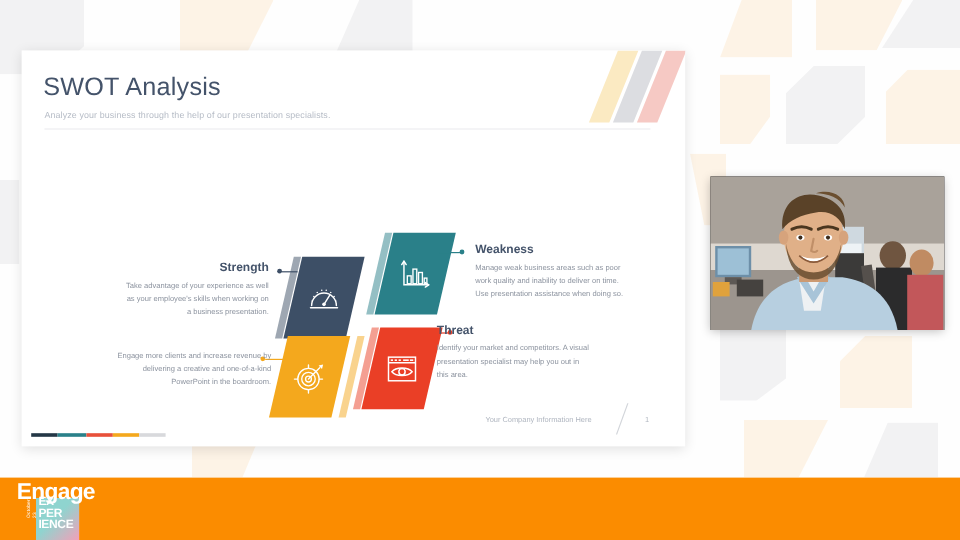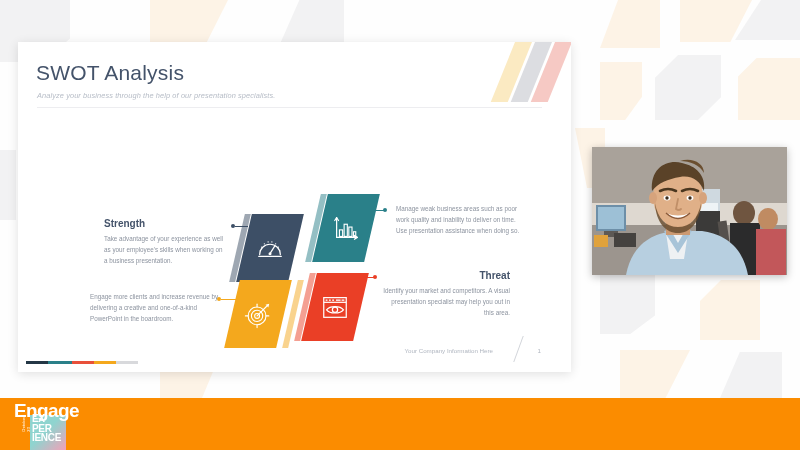--- a/index.html
+++ b/index.html
@@ -27,21 +27,21 @@
     overflow: hidden;
   }
 
   .slide-title {
     position: absolute; left: 18px; top: 19px;
     font-size: 21px; font-weight: 400; color: #44536a;
     letter-spacing: 0.2px;
   }
   .slide-sub {
     position: absolute; left: 19px; top: 49px;
-    font-size: 7.4px; color: #b6bcc6; letter-spacing: 0.1px; font-style: italic;
+    font-size: 7.4px; color: #b6bcc6; letter-spacing: 0.1px;
   }
   .title-rule {
     position: absolute; left: 19px; top: 65px;
     width: 505px; height: 1px; background: #ededf0;
   }
 
   
   .stripe { position: absolute; top: 0; width: 17px; height: 60px;
             transform: skewX(-22deg); transform-origin: top left; }
   .stripe.s1 { left: 497px; background: #fbeac2; }
@@ -71,26 +71,26 @@
   .g-threat    { left: 284px; top: 231px; background: #ea3f26; }
 
   
   .blk { position: absolute; }
   .blk .hd {
     font-size: 10px; font-weight: bold; color: #44536a; margin-bottom: 4px;
   }
   .blk .bd {
     font-size: 6.3px; color: #8c939f; line-height: 1.75;
   }
-  .blk.right-al { text-align: left; }
+  .blk.right-al { text-align: right; }
 
   .b-strength { left: 86px; top: 176px; width: 120px; }
   .b-opportunity { left: 72px; top: 249px; width: 136px; }
   .b-weakness { left: 378px; top: 161px; width: 132px; }
-  .b-threat { left: 364px; top: 228px; width: 128px; text-align: right; }
+  .b-threat { left: 346px; top: 228px; width: 128px; }
 
   
   .dot { position: absolute; width: 4px; height: 4px; border-radius: 50%; }
   .lead { position: absolute; height: 1px; }
   .d-strength { left: 213px; top: 182px; background: #3d4f66; }
   .l-strength { left: 217px; top: 184px; width: 13px; background: #3d4f66; }
   .d-opportunity { left: 199px; top: 255px; background: #f4a81d; }
   .l-opportunity { left: 203px; top: 257px; width: 16px; background: #f4a81d; }
   .d-weakness { left: 365px; top: 166px; background: #2a8089; }
   .l-weakness { left: 348px; top: 168px; width: 18px; background: #2a8089; }
@@ -281,20 +281,21 @@
     <div class="blk b-strength right-al">
       <div class="hd">Strength</div>
       <div class="bd">Take advantage of your experience as well as your employee's skills when working on a business presentation.</div>
     </div>
 
     <div class="blk b-opportunity right-al">
       <div class="bd">Engage more clients and increase revenue by delivering a creative and one-of-a-kind PowerPoint in the boardroom.</div>
     </div>
 
     <div class="blk b-weakness">
+      <div class="hd">Weakness</div>
       <div class="bd">Manage weak business areas such as poor work quality and inability to deliver on time. Use presentation assistance when doing so.</div>
     </div>
 
     <div class="blk b-threat">
       <div class="hd">Threat</div>
       <div class="bd">Identify your market and competitors. A visual presentation specialist may help you out in this area.</div>
     </div>
 
     <div class="foot-txt">Your Company Information Here</div>
     <div class="foot-slash"></div>

